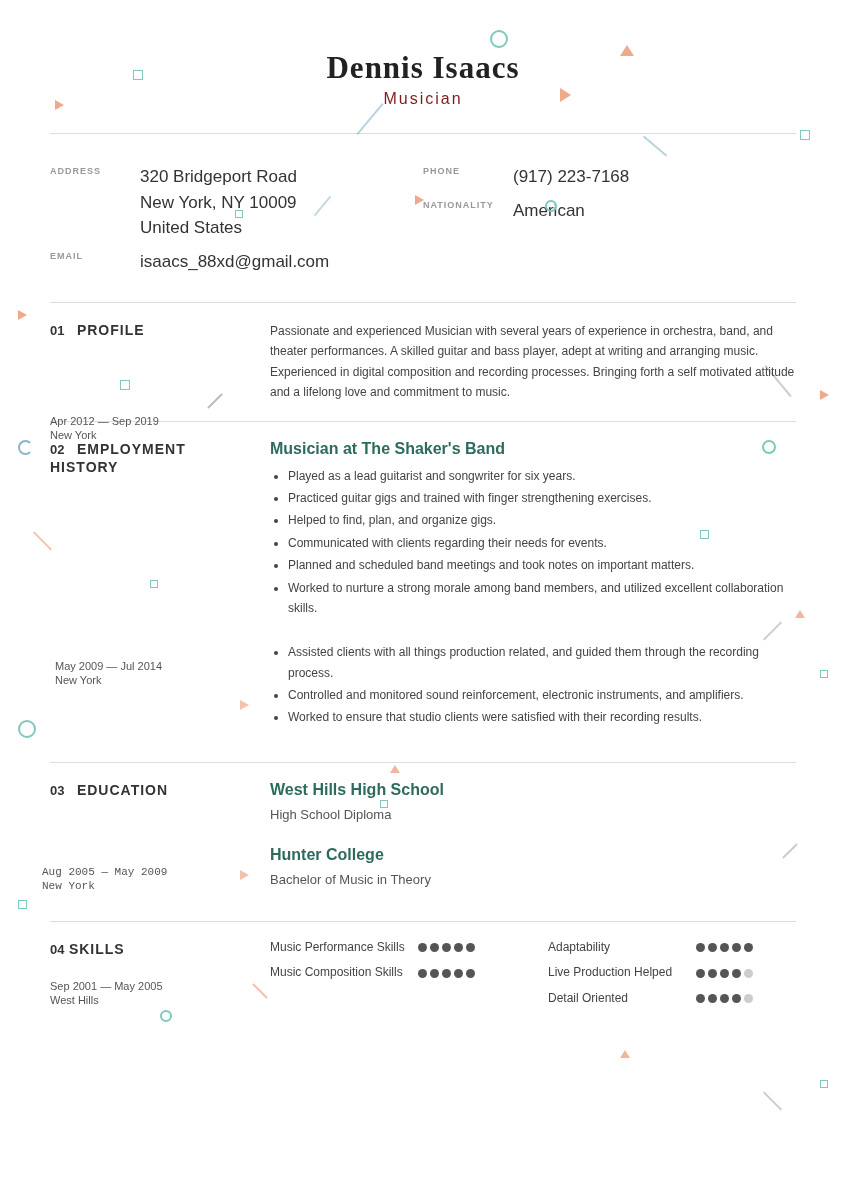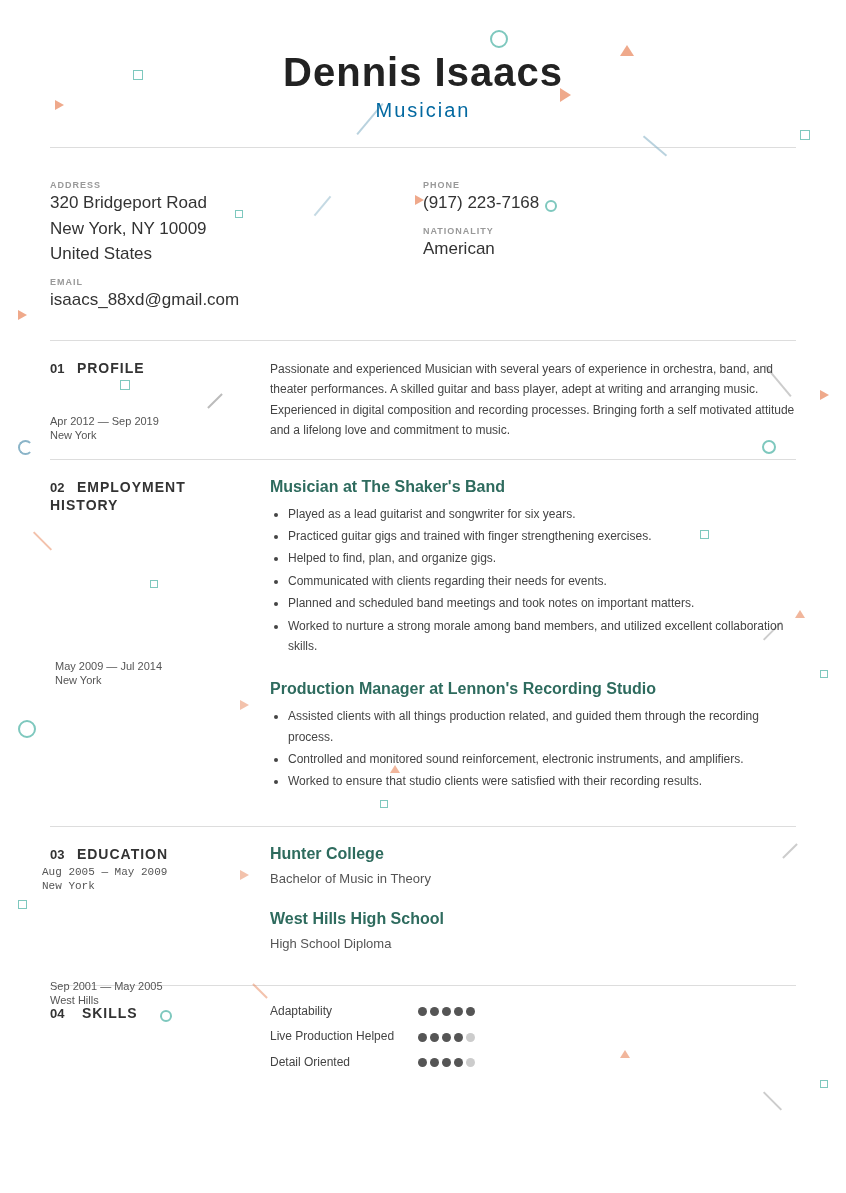--- a/index.html
+++ b/index.html
@@ -21,29 +21,30 @@
       padding: 30px 50px 30px 50px;
     }
 
     .header {
       text-align: center;
       padding: 20px 0 15px 0;
       position: relative;
     }
 
     .header-name {
-      font-size: 40px;
+      font-size: 31px;
       font-weight: bold;
       color: #222;
       letter-spacing: 1px;
+      font-family: Liberation Serif, serif;
     }
 
     .header-title {
-      font-size: 20px;
-      color: #0369a1;
+      font-size: 16px;
+      color: #7f1d1d;
       margin-top: 4px;
       letter-spacing: 2px;
     }
 
     .contact-section {
       display: flex;
       justify-content: flex-start;
       gap: 0;
       margin-top: 20px;
       border-top: none;
@@ -55,21 +56,20 @@
     }
 
     .contact-right {
       width: 50%;
     }
 
     .contact-row {
       display: flex;
       align-items: flex-start;
       margin-bottom: 8px;
-      flex-direction: column;
     }
 
     .contact-label {
       font-size: 9px;
       font-weight: bold;
       color: #999;
       letter-spacing: 1px;
       width: 90px;
       min-width: 90px;
       padding-top: 2px;
@@ -333,21 +333,20 @@
           <li>Played as a lead guitarist and songwriter for six years.</li>
           <li>Practiced guitar gigs and trained with finger strengthening exercises.</li>
           <li>Helped to find, plan, and organize gigs.</li>
           <li>Communicated with clients regarding their needs for events.</li>
           <li>Planned and scheduled band meetings and took notes on important matters.</li>
           <li>Worked to nurture a strong morale among band members, and utilized excellent collaboration skills.</li>
         </ul>
       </div>
 
       <div class="entry-block">
-        <div class="entry-title">Production Manager at Lennon's Recording Studio</div>
         <ul class="bullet-list">
           <li>Assisted clients with all things production related, and guided them through the recording process.</li>
           <li>Controlled and monitored sound reinforcement, electronic instruments, and amplifiers.</li>
           <li>Worked to ensure that studio clients were satisfied with their recording results.</li>
         </ul>
       </div>
 
     </div>
   </div>
 
@@ -363,50 +362,72 @@
   <hr class="divider" style="margin-top:10px;">
 
   <div class="section">
     <div class="section-left">
       <span class="section-number">03</span>
       <span style="margin-left:8px;" class="section-heading">EDUCATION</span>
     </div>
     <div class="section-right">
 
       <div class="entry-block">
+        <div class="entry-title">West Hills High School</div>
+        <div class="entry-subtitle">High School Diploma</div>
+      </div>
+
+      <div class="entry-block">
         <div class="entry-title">Hunter College</div>
         <div class="entry-subtitle">Bachelor of Music in Theory</div>
-      </div>
-
-      <div class="entry-block">
-        <div class="entry-title">West Hills High School</div>
-        <div class="entry-subtitle">High School Diploma</div>
       </div>
 
     </div>
   </div>
 
   <div style="position:absolute;top:866px;left:42px;width:200px;font-family:Liberation Mono, monospace;">
     <div class="entry-date">Aug 2005 — May 2009</div>
     <div class="entry-location">New York</div>
   </div>
   <div style="position:absolute;top:980px;left:50px;width:200px;">
     <div class="entry-date">Sep 2001 — May 2005</div>
     <div class="entry-location">West Hills</div>
   </div>
 
   <hr class="divider" style="margin-top:10px;">
 
   <div class="section">
     <div class="section-left">
       <span class="section-number">04</span>
-      <span style="margin-left:13px;" class="section-heading">SKILLS</span>
+      <span style="margin-left:0;" class="section-heading">SKILLS</span>
     </div>
     <div class="section-right">
       <div class="skills-grid">
+        <div class="skills-col">
+          <div class="skill-row">
+            <div class="skill-name">Music Performance Skills</div>
+            <div class="skill-dots">
+              <div class="dot"></div>
+              <div class="dot"></div>
+              <div class="dot"></div>
+              <div class="dot"></div>
+              <div class="dot"></div>
+            </div>
+          </div>
+          <div class="skill-row">
+            <div class="skill-name">Music Composition Skills</div>
+            <div class="skill-dots">
+              <div class="dot"></div>
+              <div class="dot"></div>
+              <div class="dot"></div>
+              <div class="dot"></div>
+              <div class="dot"></div>
+            </div>
+          </div>
+        </div>
         <div class="skills-col">
           <div class="skill-row">
             <div class="skill-name">Adaptability</div>
             <div class="skill-dots">
               <div class="dot"></div>
               <div class="dot"></div>
               <div class="dot"></div>
               <div class="dot"></div>
               <div class="dot"></div>
             </div>

